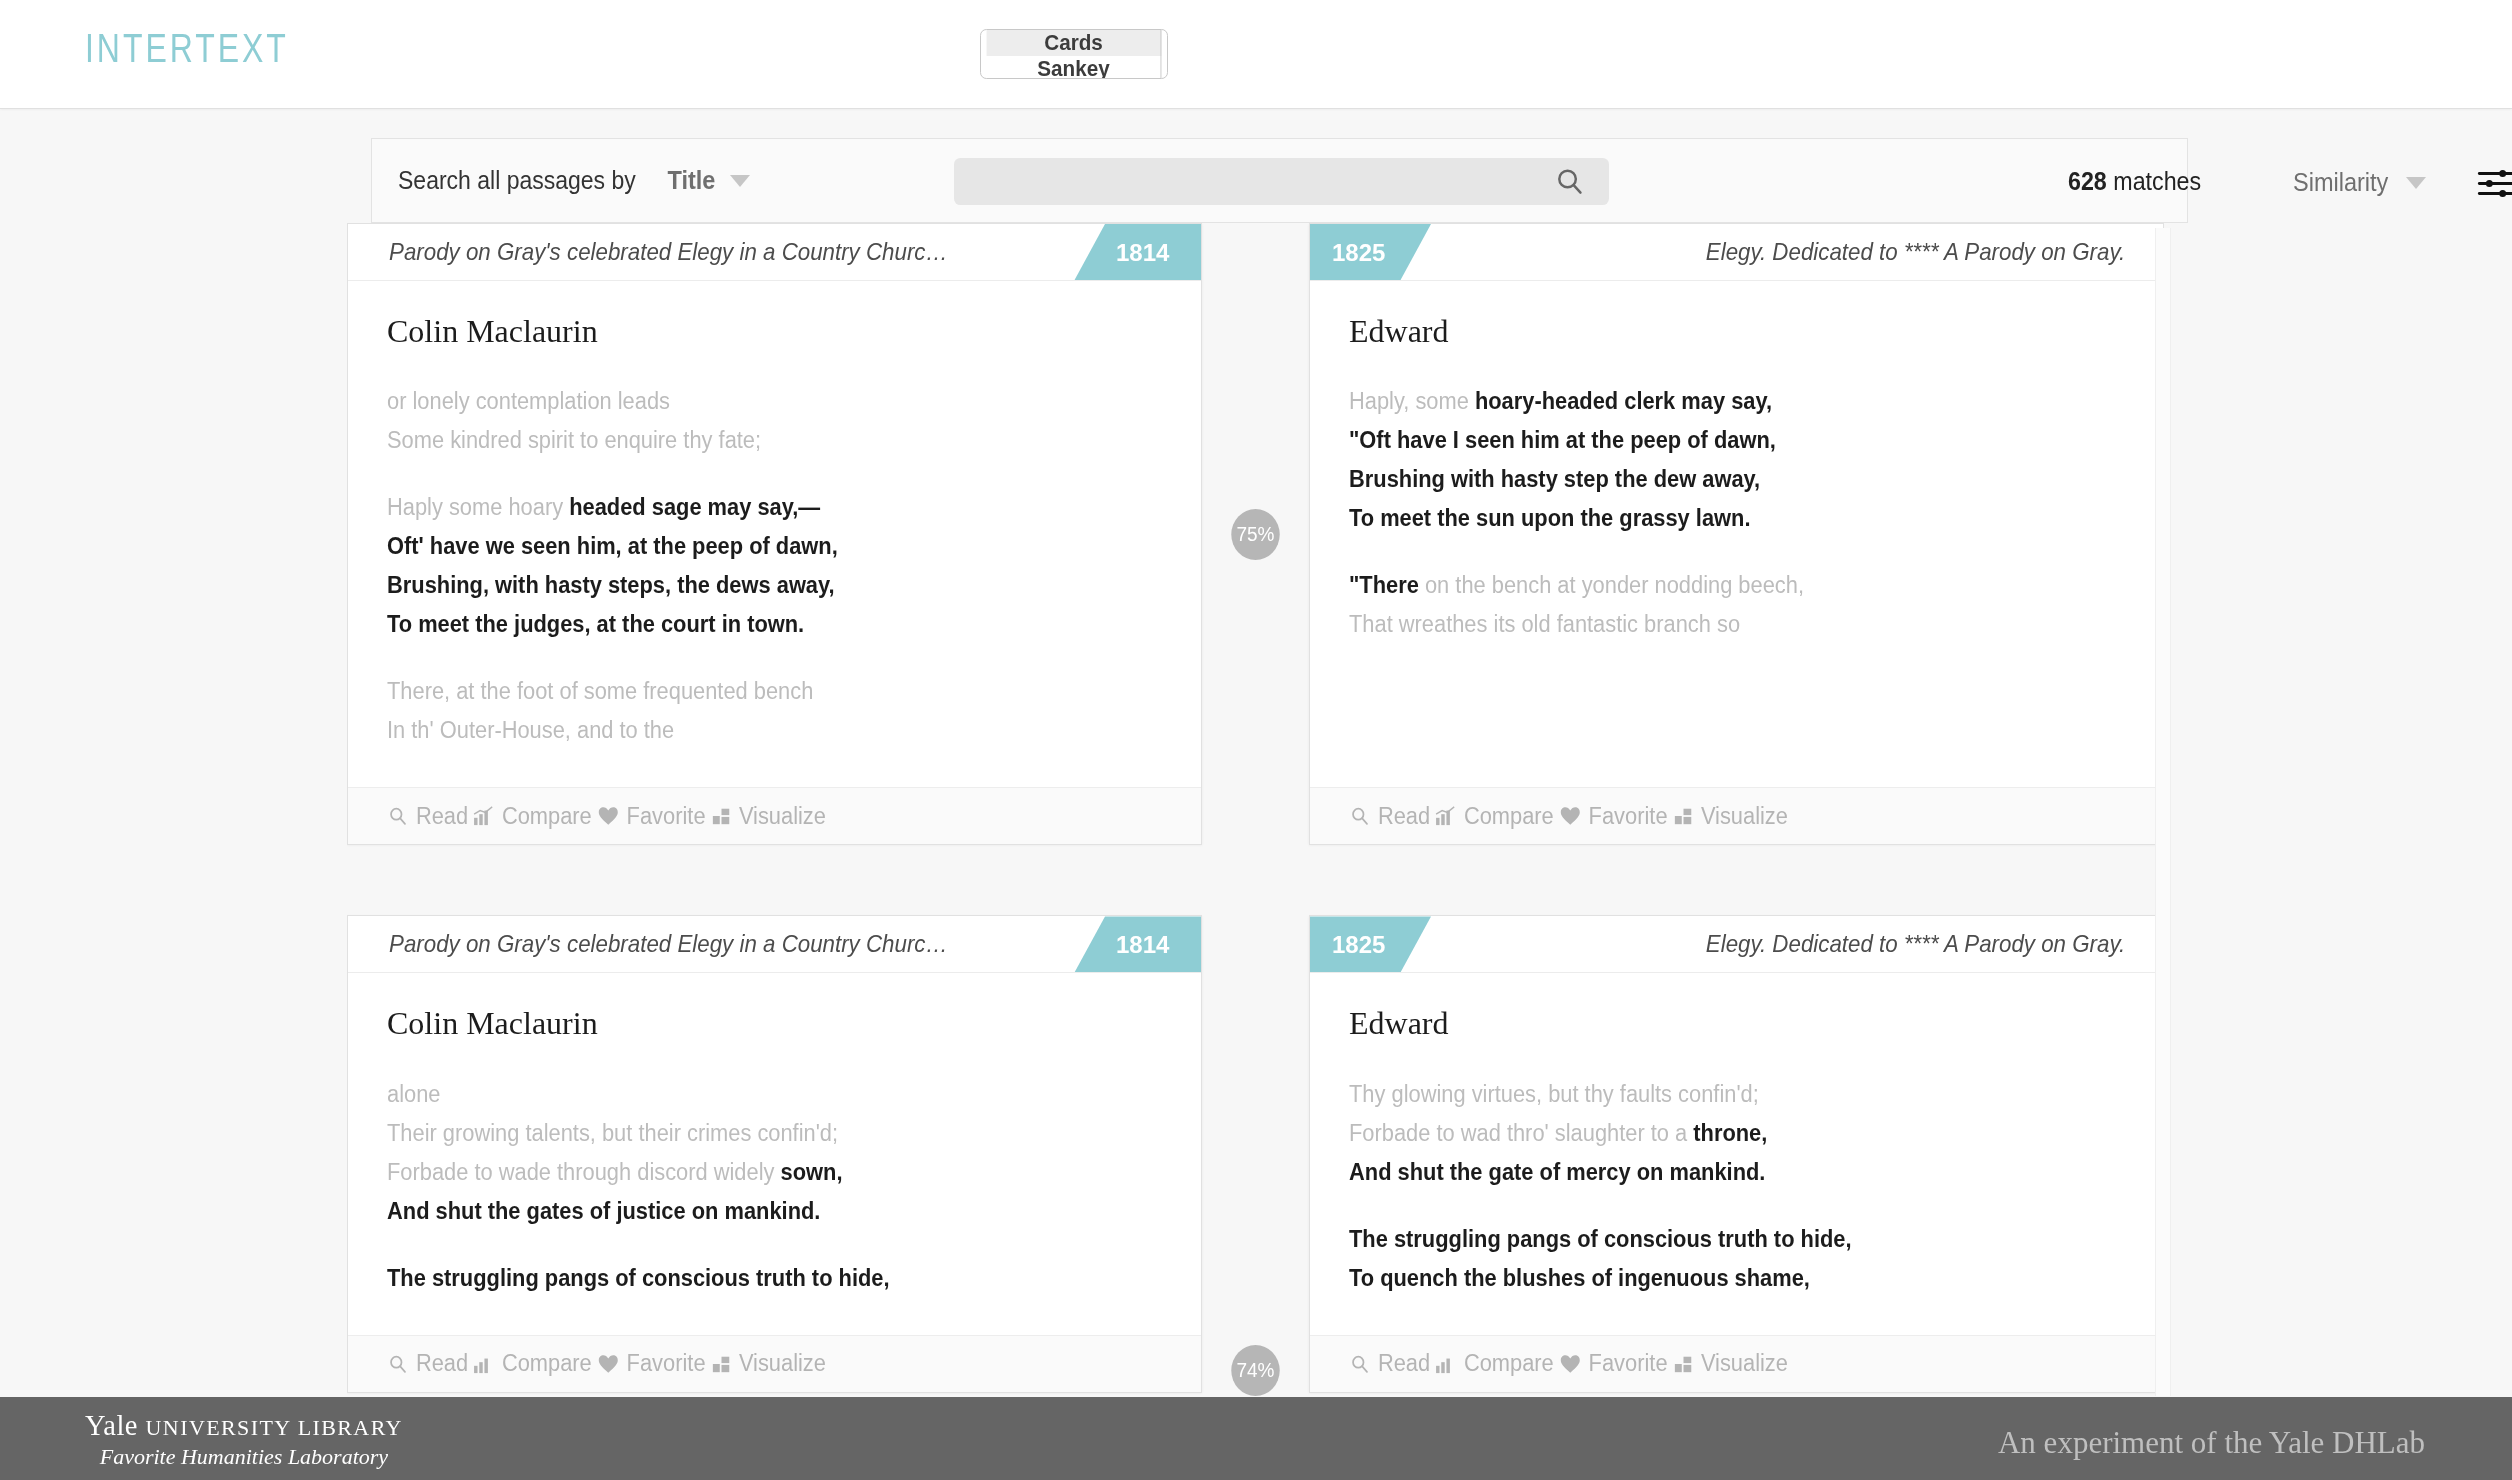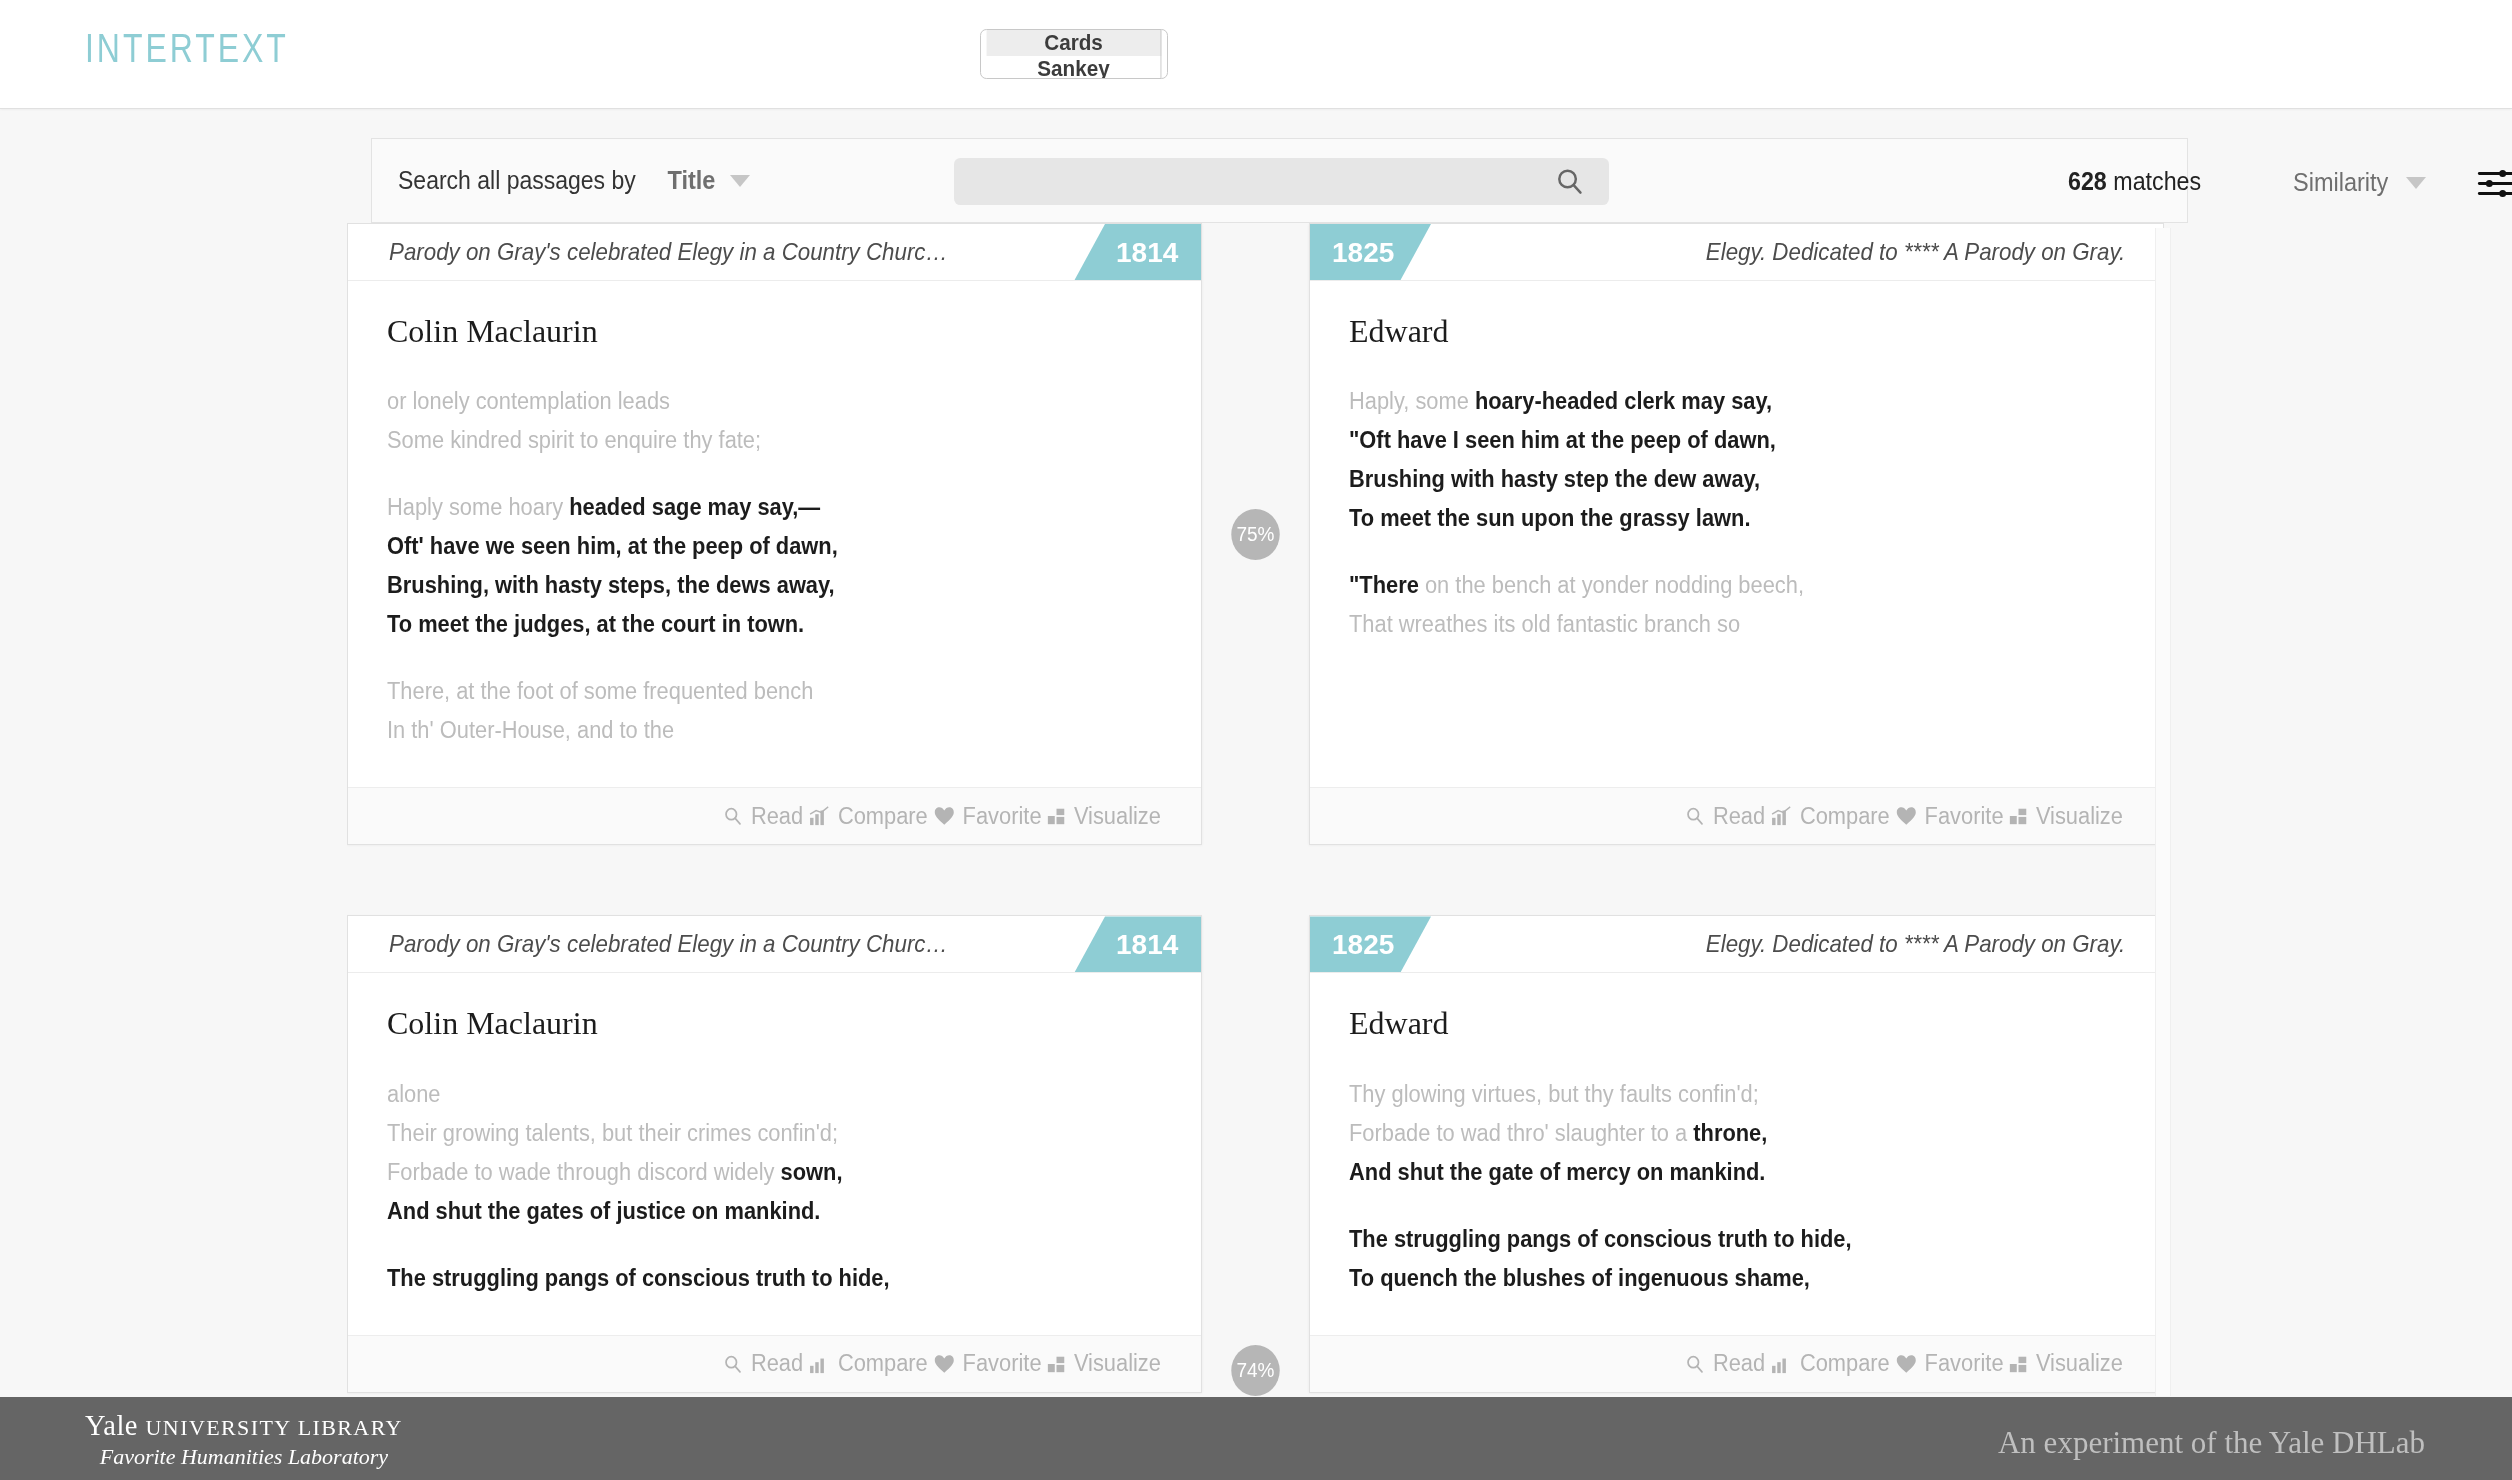--- a/index.html
+++ b/index.html
@@ -151,21 +151,21 @@
   }
   .card-title {
     font-size: 24px; font-style: italic; color: #4c4c4c;
     white-space: nowrap; overflow: hidden;
     transform: scaleX(0.93);
   }
   .year-tag {
     position: absolute; top: 0; height: 57px;
     background: #8ecdd4;
     color: #fff;
-    font-size: 28px; font-weight: bold;
+    font-size: 24px; font-weight: bold;
     display: flex; align-items: center;
   }
   
   .head-left .card-title { margin-left: 20px; max-width: 680px; }
   .head-left .year-tag {
     right: 0; width: 127px;
     padding-left: 42px;
     clip-path: polygon(31px 0, 127px 0, 127px 57px, 0 57px);
   }
   
@@ -194,21 +194,21 @@
     white-space: nowrap;
   }
   .pline b { color: #1c1c1c; font-weight: bold; }
   .pline.hit { color: #1c1c1c; font-weight: bold; }
 
   
   .card-foot {
     height: 57px;
     background: #fafafa;
     border-top: 0.9px solid #ededed;
-    display: flex; align-items: center; justify-content: flex-end;
+    display: flex; align-items: center; justify-content: flex-start;
     padding: 11px 37px;
   }
   .act {
     display: flex; align-items: center; gap: 8.3px;
     font-size: 23px; color: #b4b4b4; cursor: pointer;
     transform: scaleX(0.95);
   }
   .act svg { display: block; }
 
   

